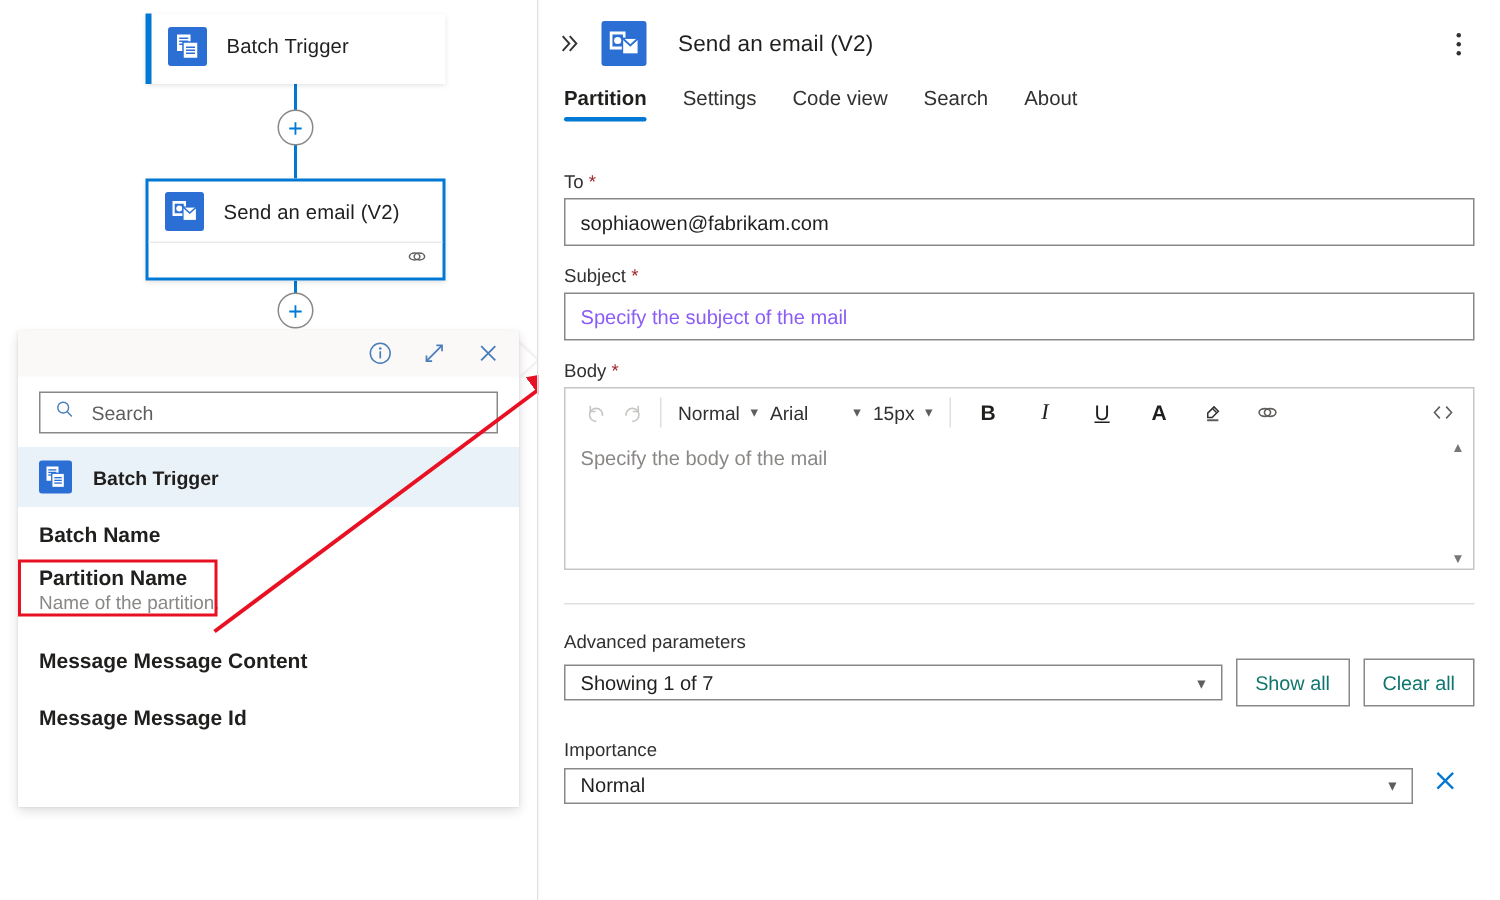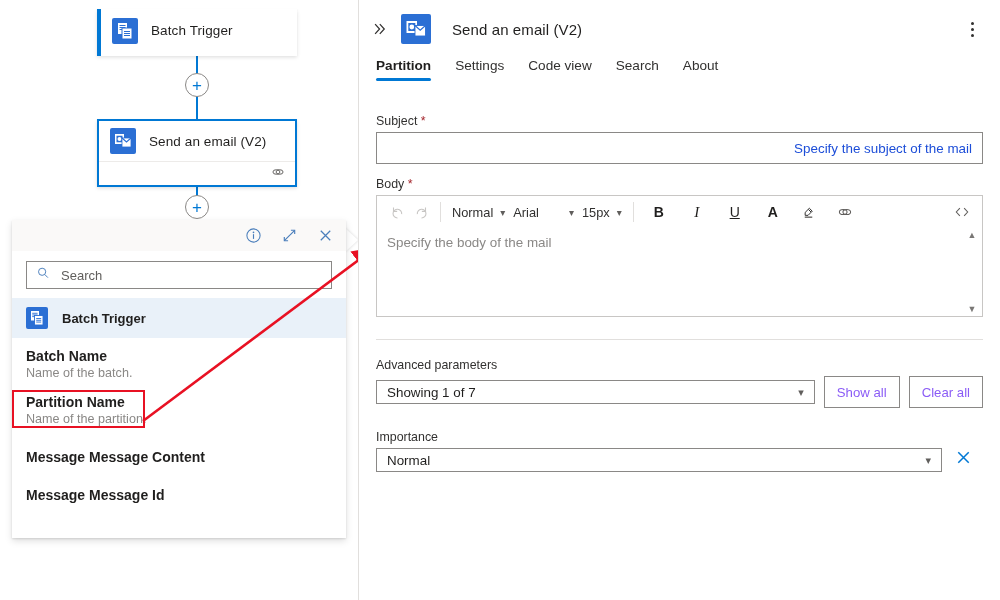--- a/index.html
+++ b/index.html
@@ -157,21 +157,21 @@
   #form { padding: 20px 17px 0 17px; }
   .field-label {
     font-size: 12.4px; color: #323130; margin-bottom: 4px; display: block;
   }
   .req { color: #a4262c; }
   .txtbox {
     height: 32px; border: 1px solid #8a8886; background: #fff;
     display: flex; align-items: center; padding: 0 10px;
     font-size: 13.4px; color: #201f1e;
   }
-  .txtbox.ph-only { color: #1d4ed8; justify-content: flex-end; }
+  .txtbox.ph-only { color: #8b5cf6; }
   #field-to { margin-bottom: 13px; }
   #field-subject { margin-bottom: 13px; }
 
   
   #editor { border: 1px solid #c8c6c4; background: #fff; }
   #editor-toolbar {
     height: 32px; display: flex; align-items: center; padding: 0 8px; gap: 0;
     color: #b3b0ad;
   }
   .tb-btn {
@@ -205,21 +205,21 @@
   .row { display: flex; align-items: center; gap: 9px; }
   .combo {
     height: 24px; border: 1px solid #8a8886; background: #fff;
     display: flex; align-items: center; padding: 0 10px;
     font-size: 13.4px; color: #201f1e; flex: 1 1 auto;
   }
   .combo .cv { margin-left: auto; color: #605e5c; font-size: 11px; }
   .secbtn {
     height: 32px; border: 1px solid #8a8886; background: #fff;
     display: flex; align-items: center; justify-content: center;
-    padding: 0 12px; font-size: 13.2px; color: #8b5cf6; white-space: nowrap;
+    padding: 0 12px; font-size: 13.2px; color: #0f766e; white-space: nowrap;
   }
   #importance-wrap { padding: 22px 17px 0 17px; }
   #importance-row { display: flex; align-items: center; gap: 10px; }
   #importance-clear { color: #0078d4; font-size: 19px; width: 22px; text-align: center; }
 </style>
 </head>
 <body>
 
 <div id="root">
 
@@ -326,21 +326,20 @@
           <rect x="10.2" y="11" width="5" height=".9" fill="#2b6fd4"></rect>
           <rect x="10.2" y="12.8" width="5" height=".9" fill="#2b6fd4"></rect>
           <rect x="10.2" y="14.6" width="5" height=".9" fill="#2b6fd4"></rect>
         </svg>
       </span>
       <span class="gt">Batch Trigger</span>
     </div>
 
     <div class="token-item" style="margin-top:6px;">
       <div class="token-name">Batch Name</div>
-      <div class="token-desc">Name of the batch.</div>
     </div>
 
     <div class="token-item" id="token-partition" style="margin-top:2px;">
       <div class="hl"></div>
       <div class="token-name">Partition Name</div>
       <div class="token-desc">Name of the partition.</div>
     </div>
 
     <div class="token-item" style="margin-top:11px;">
       <div class="token-name">Message Message Content</div>
@@ -403,20 +402,28 @@
       <div class="tab">
         <span>Search</span>
       </div>
       <div class="tab">
         <span>About</span>
       </div>
     </div>
 
     <div id="form">
 
+      <div id="field-to">
+        <label class="field-label">
+          <span>To</span><span class="req"> *</span>
+        </label>
+        <div class="txtbox">
+          <span>sophiaowen@fabrikam.com</span>
+        </div>
+      </div>
 
       <div id="field-subject">
         <label class="field-label">
           <span>Subject</span><span class="req"> *</span>
         </label>
         <div class="txtbox ph-only">
           <span>Specify the subject of the mail</span>
         </div>
       </div>
 

